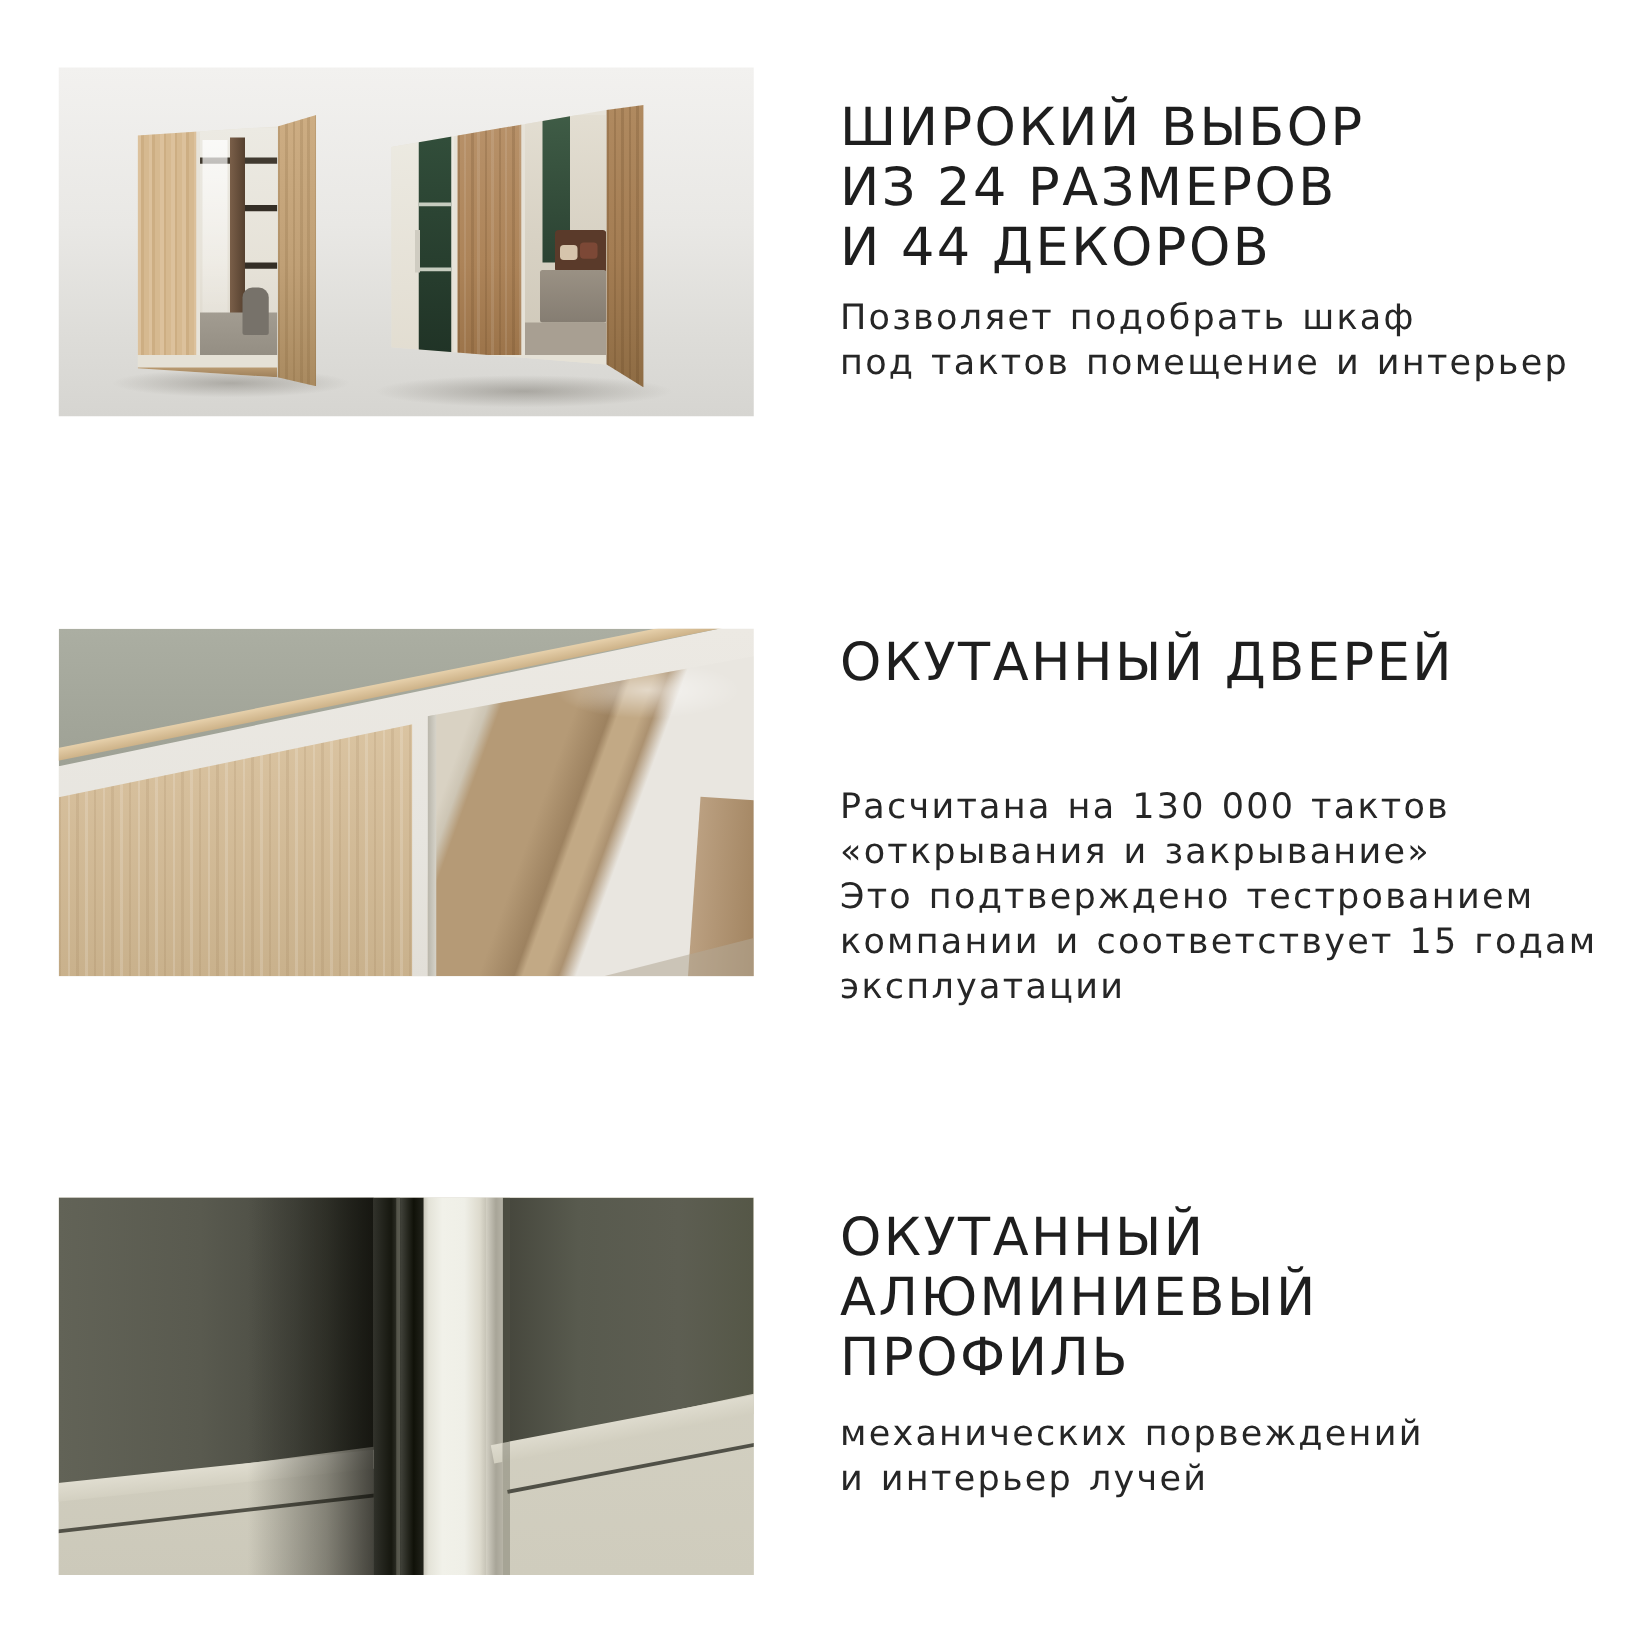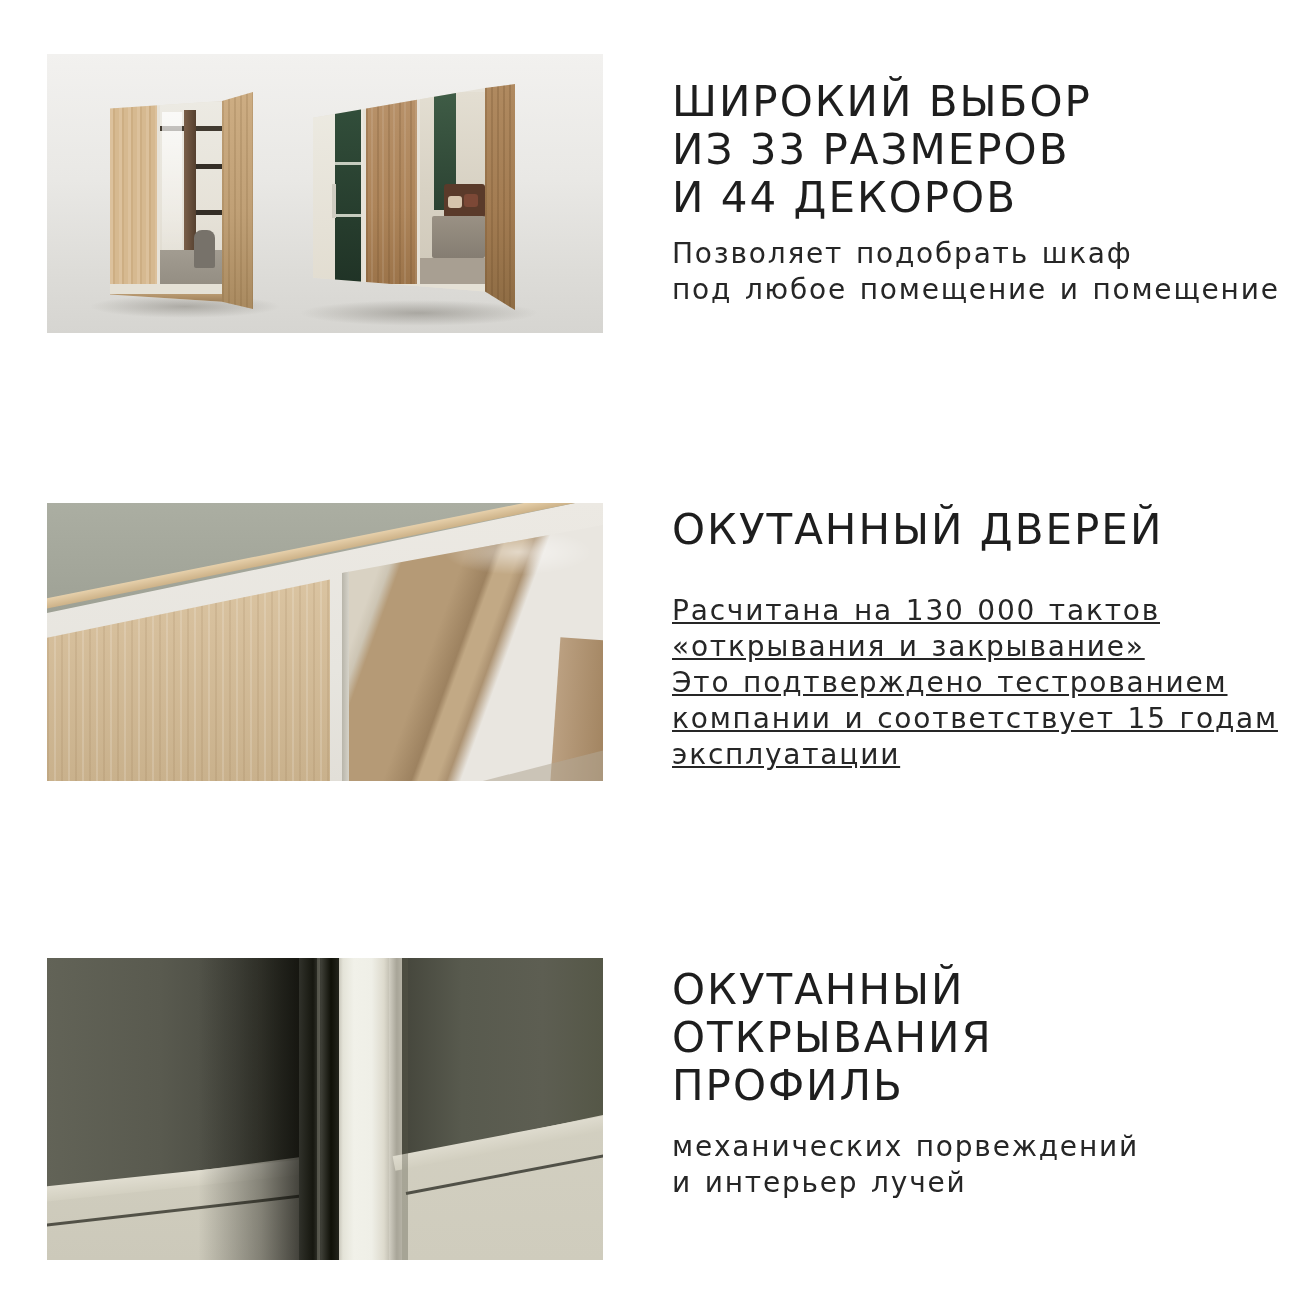--- a/index.html
+++ b/index.html
@@ -114,42 +114,42 @@
       <div style="left:0;top:0;width:201px;height:302px;background:linear-gradient(180deg,#d6d3c5,#cfccbd);"></div>
       <div style="left:0;top:0;width:201px;height:302px;clip-path:polygon(0 0,100% 0,100% 52%,0 66%);background:linear-gradient(90deg,#45463c 0%,#585a4e 30%,#5d5e52 70%,#555747 100%);"></div>
       <div style="left:-8px;top:198px;width:230px;height:15px;transform:rotate(-10.8deg);transform-origin:0 50%;background:linear-gradient(180deg,#dedbce,#d2cfc0);"></div>
       <div style="left:4px;top:234px;width:220px;height:3px;transform:rotate(-10.8deg);transform-origin:0 50%;background:#3a3a31;opacity:.85;"></div>
       <div style="left:0;top:0;width:6px;height:302px;background:rgba(90,90,75,.35);"></div>
     </div>
   </div>
 
   <div class="sec-heading" style="top:78px;">
     <span class="tline">ШИРОКИЙ ВЫБОР</span>
-    <span class="tline">ИЗ 33 РАЗМЕРОВ</span>
+    <span class="tline">ИЗ 24 РАЗМЕРОВ</span>
     <span class="tline">И 44 ДЕКОРОВ</span>
   </div>
   <div class="sec-body" style="top:236px;">
     <span class="tline">Позволяет подобрать шкаф</span>
-    <span class="tline">под любое помещение и помещение</span>
+    <span class="tline">под тактов помещение и интерьер</span>
   </div>
 
   <div class="sec-heading" style="top:506px;">
     <span class="tline">ОКУТАННЫЙ ДВЕРЕЙ</span>
   </div>
-  <div class="sec-body" style="top:593px;text-decoration:underline;">
+  <div class="sec-body" style="top:627px;">
     <span class="tline">Расчитана на 130 000 тактов</span>
     <span class="tline">«открывания и закрывание»</span>
     <span class="tline">Это подтверждено тестрованием</span>
     <span class="tline">компании и соответствует 15 годам</span>
     <span class="tline">эксплуатации</span>
   </div>
 
   <div class="sec-heading" style="top:966px;">
     <span class="tline">ОКУТАННЫЙ</span>
-    <span class="tline">ОТКРЫВАНИЯ</span>
+    <span class="tline">АЛЮМИНИЕВЫЙ</span>
     <span class="tline">ПРОФИЛЬ</span>
   </div>
   <div class="sec-body" style="top:1129px;">
     <span class="tline">механических порвеждений</span>
     <span class="tline">и интерьер лучей</span>
   </div>
 
 </div>
 
 </body></html>

